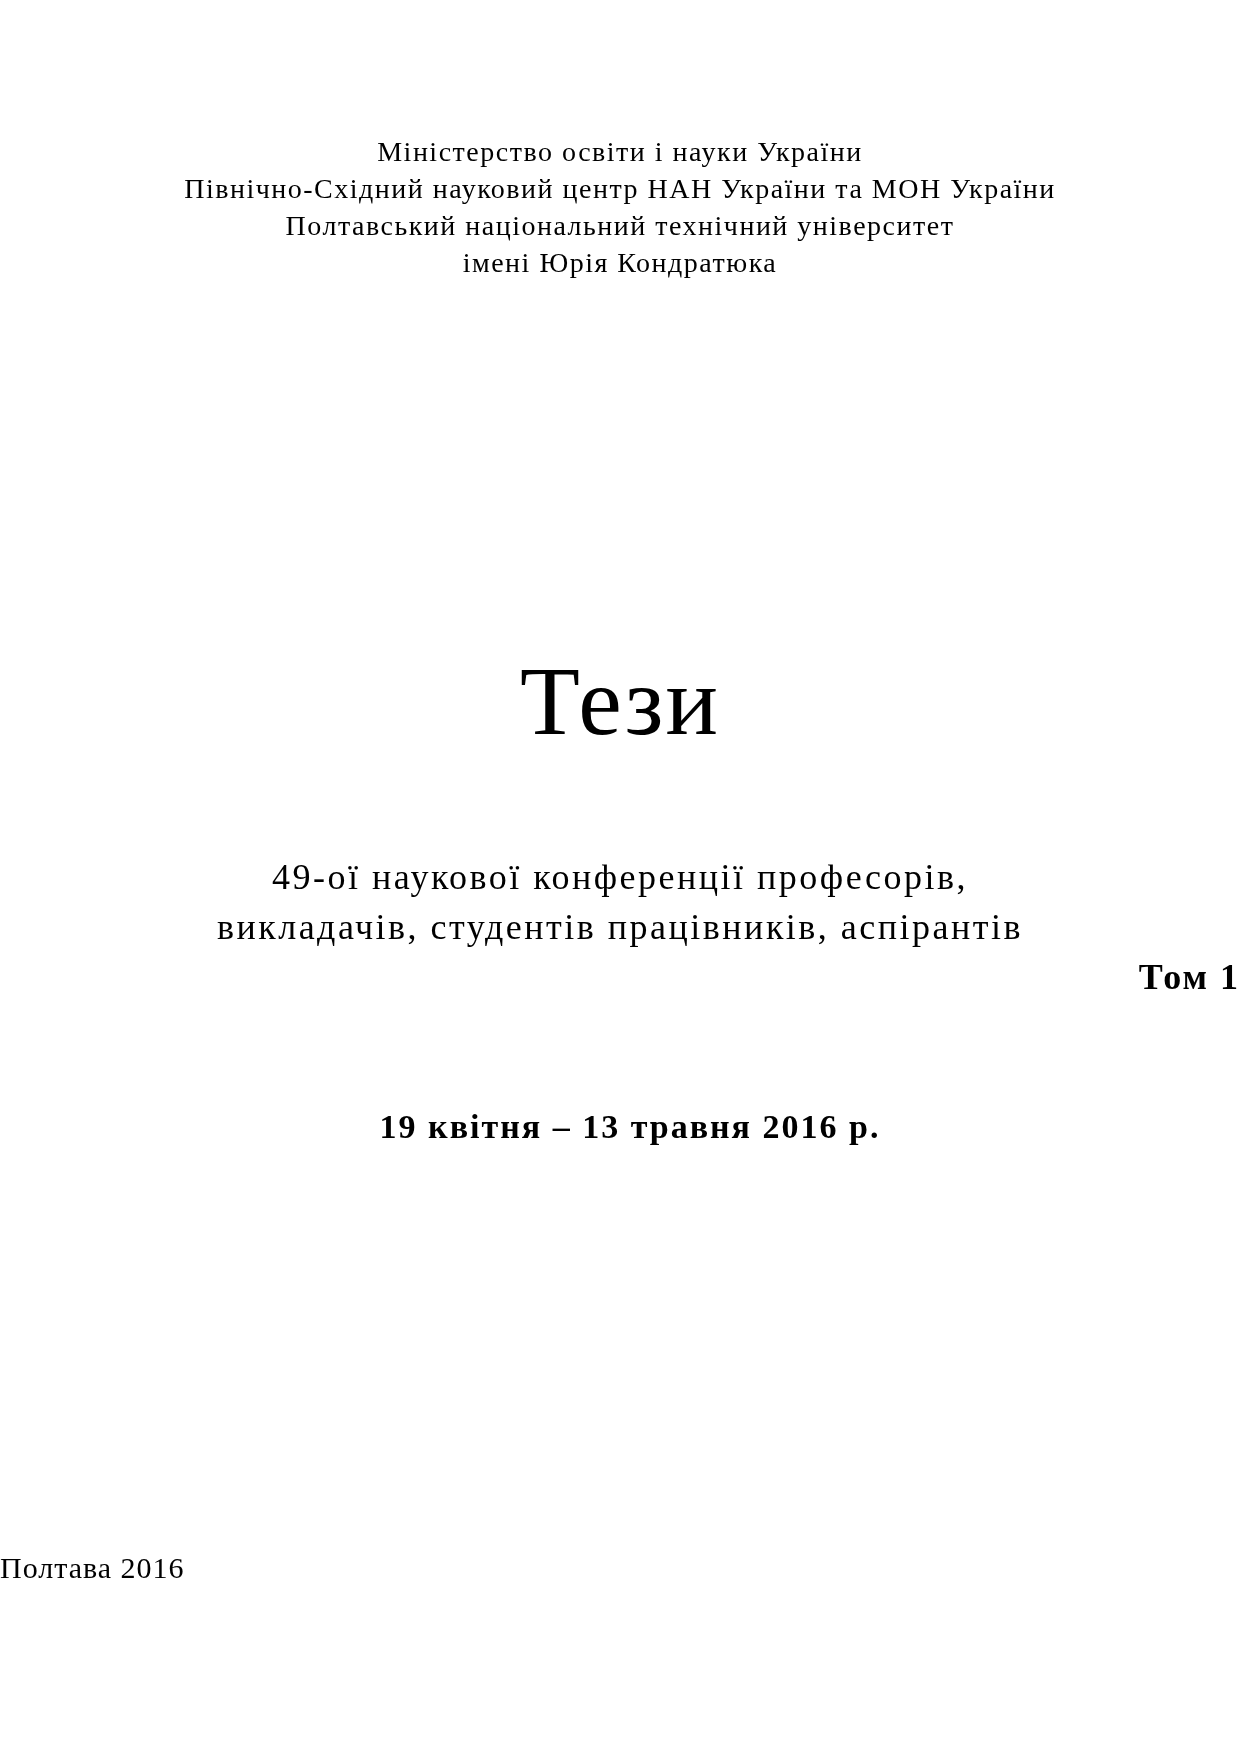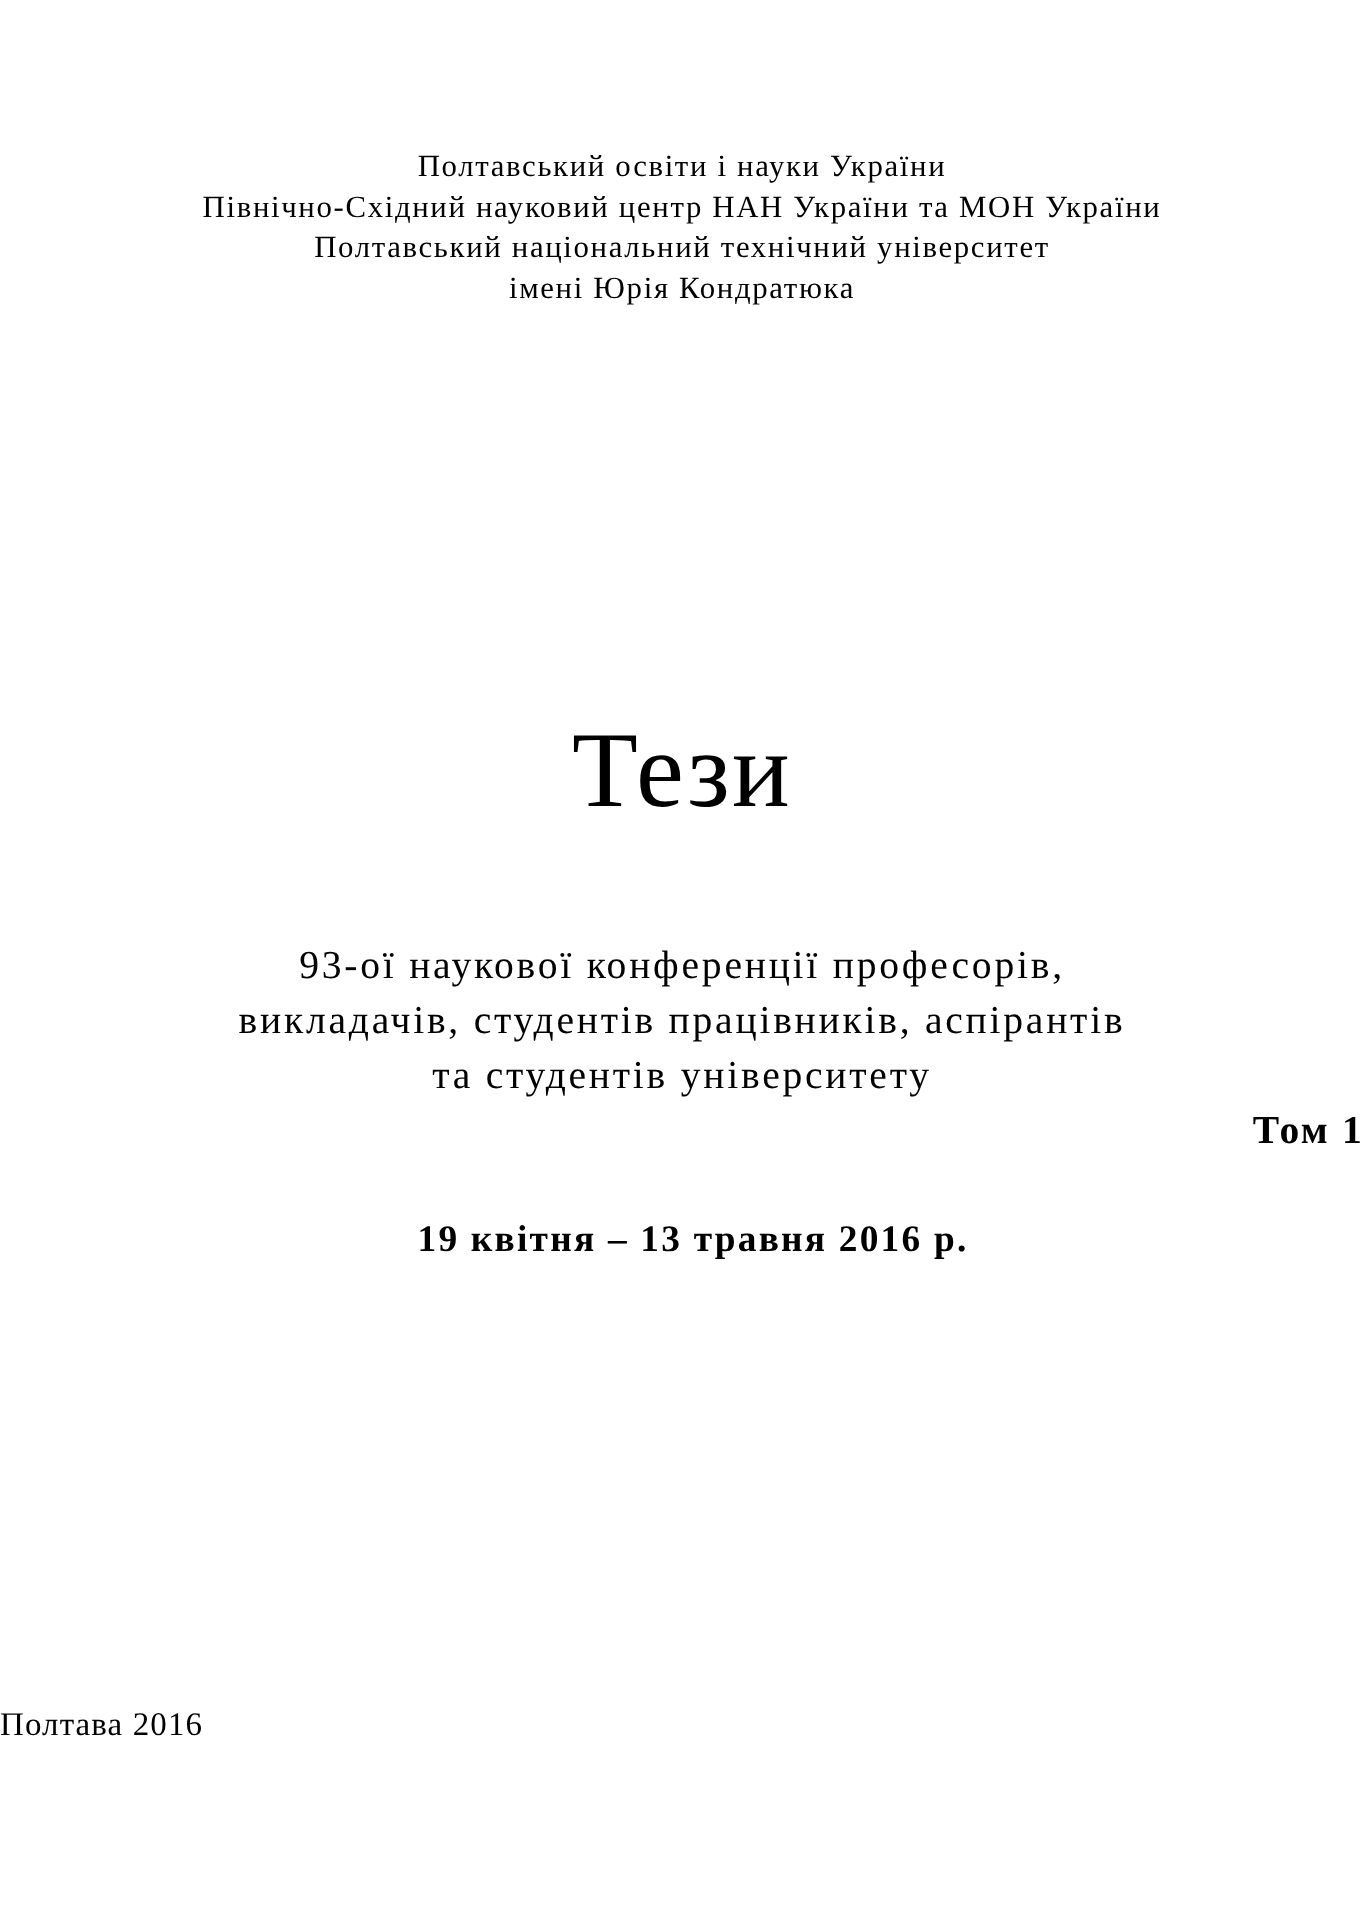--- a/index.html
+++ b/index.html
@@ -79,32 +79,31 @@
     letter-spacing: 1px;
     white-space: nowrap;
   }
 </style>
 </head>
 <body>
 
 <div class="page">
 
   <div class="header-block">
-    <div>Полтавський освіти і науки України</div>
+    <div>Міністерство освіти і науки України</div>
     <div>Північно-Східний науковий центр НАН України та МОН України</div>
     <div>Полтавський національний технічний університет</div>
     <div>імені Юрія Кондратюка</div>
   </div>
 
   <h1 class="doc-title">Тези</h1>
 
   <div class="subtitle-block">
-    <div>93-ої наукової конференції професорів,</div>
+    <div>49-ої наукової конференції професорів,</div>
     <div>викладачів, студентів працівників, аспірантів</div>
-    <div>та студентів університету</div>
     <div class="volume-line">Том 1</div>
   </div>
 
   <div class="date-line">19 квітня – 13 травня 2016 р.</div>
 
   <div class="imprint-line">Полтава 2016</div>
 
 </div>
 
 </body></html>

